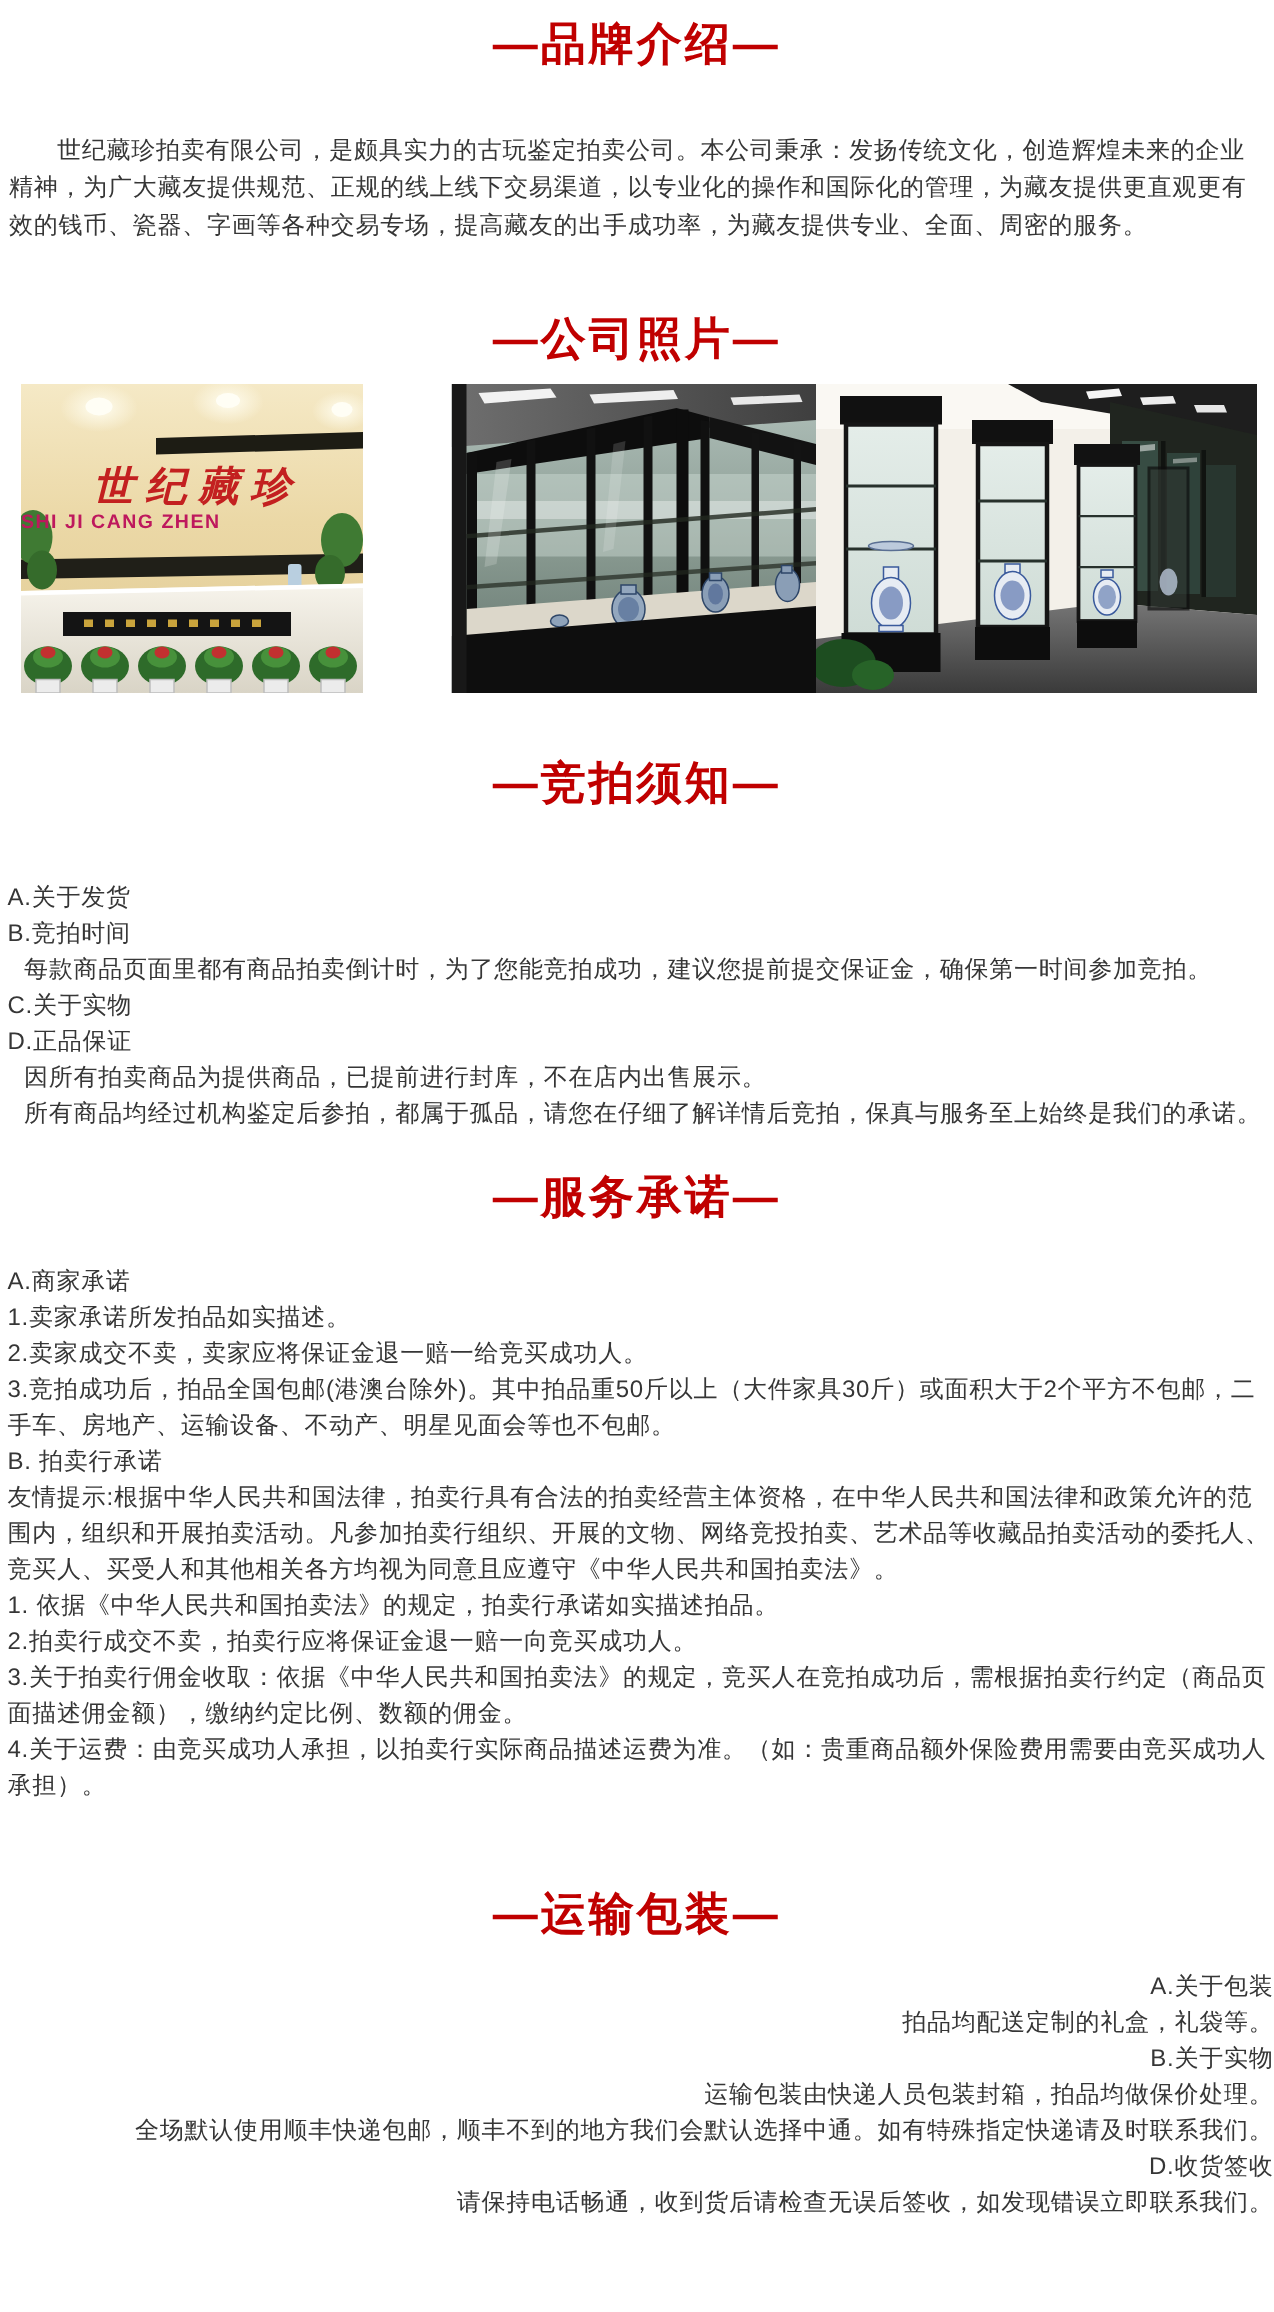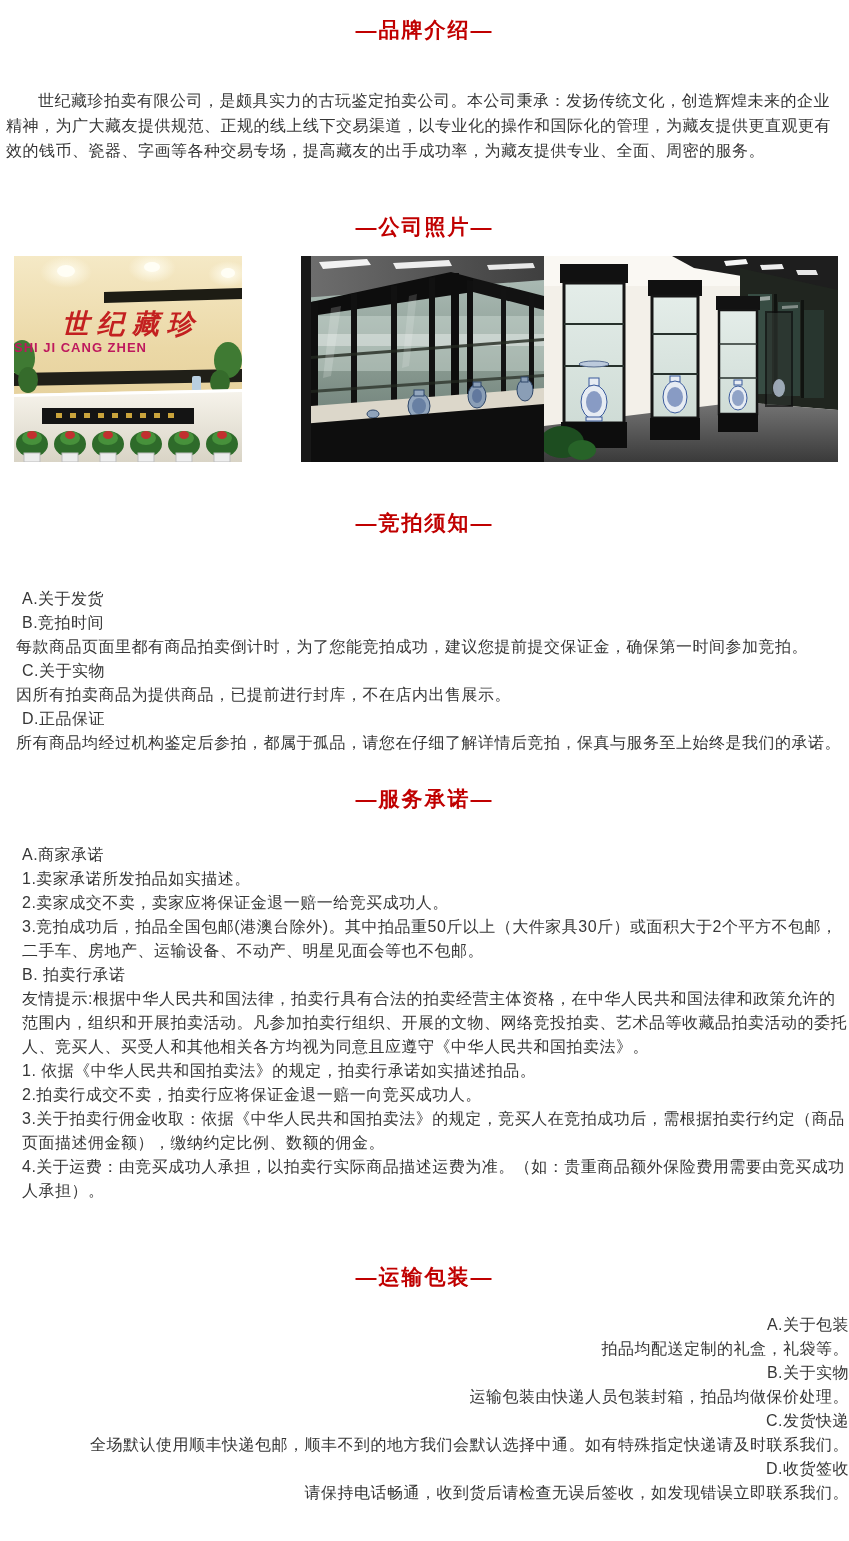--- a/index.html
+++ b/index.html
@@ -1,29 +1,29 @@
 <!DOCTYPE html>
 <html><head>
 <meta charset="utf-8">
 <style>
   html,body{margin:0;padding:0;background:#ffffff;}
   body{width:849px;height:1541px;overflow:hidden;font-family:"Liberation Sans","DejaVu Sans",sans-serif;}
   .page{position:relative;width:849px;height:1541px;background:#fff;}
-  .sec-title{height:40px;line-height:40px;text-align:center;font-size:21px;font-weight:bold;color:#c00000;letter-spacing:2px;}
+  .sec-title{height:40px;line-height:40px;text-align:center;font-size:30px;font-weight:bold;color:#c00000;letter-spacing:2px;}
   .t-brand{margin-top:10px;}
   .t-photos{margin-top:44px;}
   .t-notice{margin-top:41px;}
   .t-service{margin-top:24px;}
   .t-shipping{margin-top:54px;}
   .para{margin-top:38px;padding:0 6px;font-size:16px;line-height:25px;color:#363636;text-indent:2em;letter-spacing:.5px;}
   .list{font-size:16px;color:#363636;}
   .l-notice{margin-top:44px;}
   .l-service{margin-top:24px;}
   .l-shipping{margin-top:16px;text-align:right;}
-  .tline{line-height:24px;padding-left:22px;letter-spacing:.5px;}
+  .tline{line-height:24px;padding-left:5px;letter-spacing:.5px;}
   .tline.detail{padding-left:16px;}
   
   .photo-row{position:relative;height:206px;margin-top:9px;}
   .photo{position:absolute;top:0;height:218px;overflow:hidden;}
   .photo svg{display:block;}
   #ph1{left:14px;width:228px;}
   #ph2{left:301px;width:243px;}
   #ph3{left:544px;width:294px;}
   .sign-cn{position:absolute;left:0;top:50px;width:100%;text-align:center;font-family:"Liberation Serif","DejaVu Serif",serif;font-weight:bold;font-size:27px;color:#c32020;letter-spacing:8px;text-indent:8px;font-style:italic;}
   .sign-en{position:absolute;left:0;top:84px;width:100%;text-align:left;font-weight:bold;font-size:13px;color:#be185d;letter-spacing:1px;}
@@ -260,22 +260,22 @@
     </div>
   </div>
 
   <div class="sec-title t-notice">—竞拍须知—</div>
 
   <div class="list l-notice">
     <div class="tline head">A.关于发货</div>
     <div class="tline head">B.竞拍时间</div>
     <div class="tline detail">每款商品页面里都有商品拍卖倒计时，为了您能竞拍成功，建议您提前提交保证金，确保第一时间参加竞拍。</div>
     <div class="tline head">C.关于实物</div>
+    <div class="tline head">D.正品保证</div>
     <div class="tline detail">因所有拍卖商品为提供商品，已提前进行封库，不在店内出售展示。</div>
-    <div class="tline head">D.正品保证</div>
     <div class="tline detail">所有商品均经过机构鉴定后参拍，都属于孤品，请您在仔细了解详情后竞拍，保真与服务至上始终是我们的承诺。</div>
   </div>
 
   <div class="sec-title t-service">—服务承诺—</div>
 
   <div class="list l-service">
     <div class="tline">A.商家承诺</div>
     <div class="tline">1.卖家承诺所发拍品如实描述。</div>
     <div class="tline">2.卖家成交不卖，卖家应将保证金退一赔一给竞买成功人。</div>
     <div class="tline">3.竞拍成功后，拍品全国包邮(港澳台除外)。其中拍品重50斤以上（大件家具30斤）或面积大于2个平方不包邮，二手车、房地产、运输设备、不动产、明星见面会等也不包邮。</div>
@@ -287,19 +287,18 @@
     <div class="tline">4.关于运费：由竞买成功人承担，以拍卖行实际商品描述运费为准。（如：贵重商品额外保险费用需要由竞买成功人承担）。</div>
   </div>
 
   <div class="sec-title t-shipping">—运输包装—</div>
 
   <div class="list l-shipping">
     <div class="tline head">A.关于包装</div>
     <div class="tline detail">拍品均配送定制的礼盒，礼袋等。</div>
     <div class="tline head">B.关于实物</div>
     <div class="tline detail">运输包装由快递人员包装封箱，拍品均做保价处理。</div>
-    <div class="tline head">C.发货快递</div>
     <div class="tline detail">全场默认使用顺丰快递包邮，顺丰不到的地方我们会默认选择中通。如有特殊指定快递请及时联系我们。</div>
     <div class="tline head">D.收货签收</div>
     <div class="tline detail">请保持电话畅通，收到货后请检查无误后签收，如发现错误立即联系我们。</div>
   </div>
 
 </div>
 
 </body></html>

